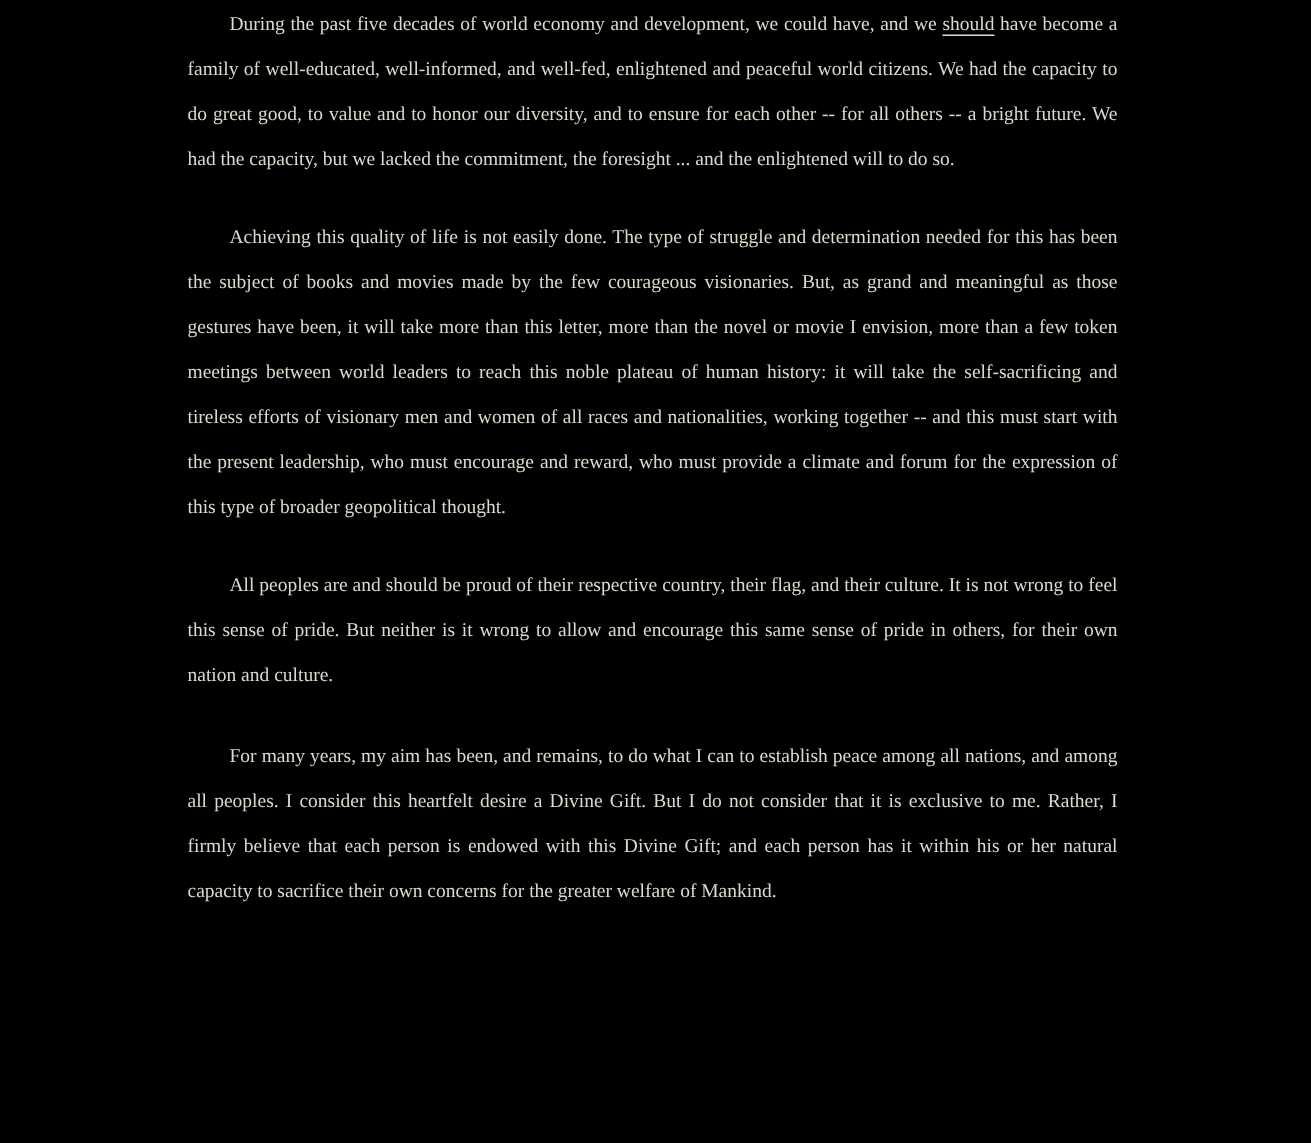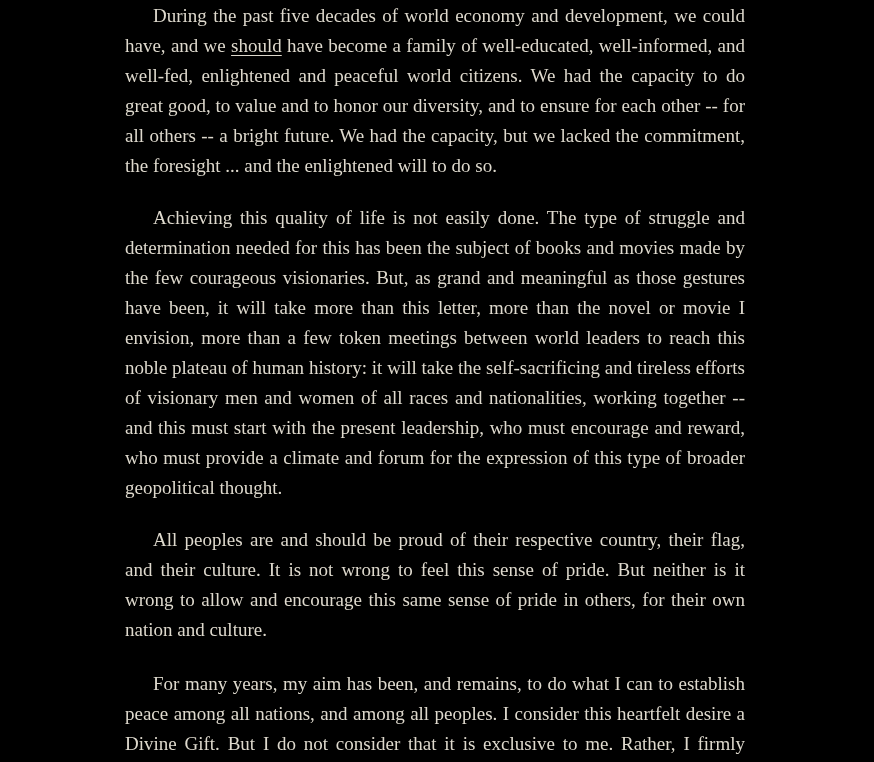--- a/index.html
+++ b/index.html
@@ -12,21 +12,21 @@
     height: 762px;
     overflow: hidden;
   }
   .page {
     box-sizing: border-box;
     width: 874px;
     height: 762px;
     padding: 1px 129px 0 125px;
     background: #000000;
     font-family: "Liberation Serif", "DejaVu Serif", serif;
-    font-size: 19px;
+    font-size: 13px;
     line-height: 30px;
     color: #ded9cd;
   }
   .page p {
     margin: 0 0 22px 0;
     text-align: justify;
     text-indent: 28px;
   }
   .page p:last-child {
     margin-bottom: 0;

